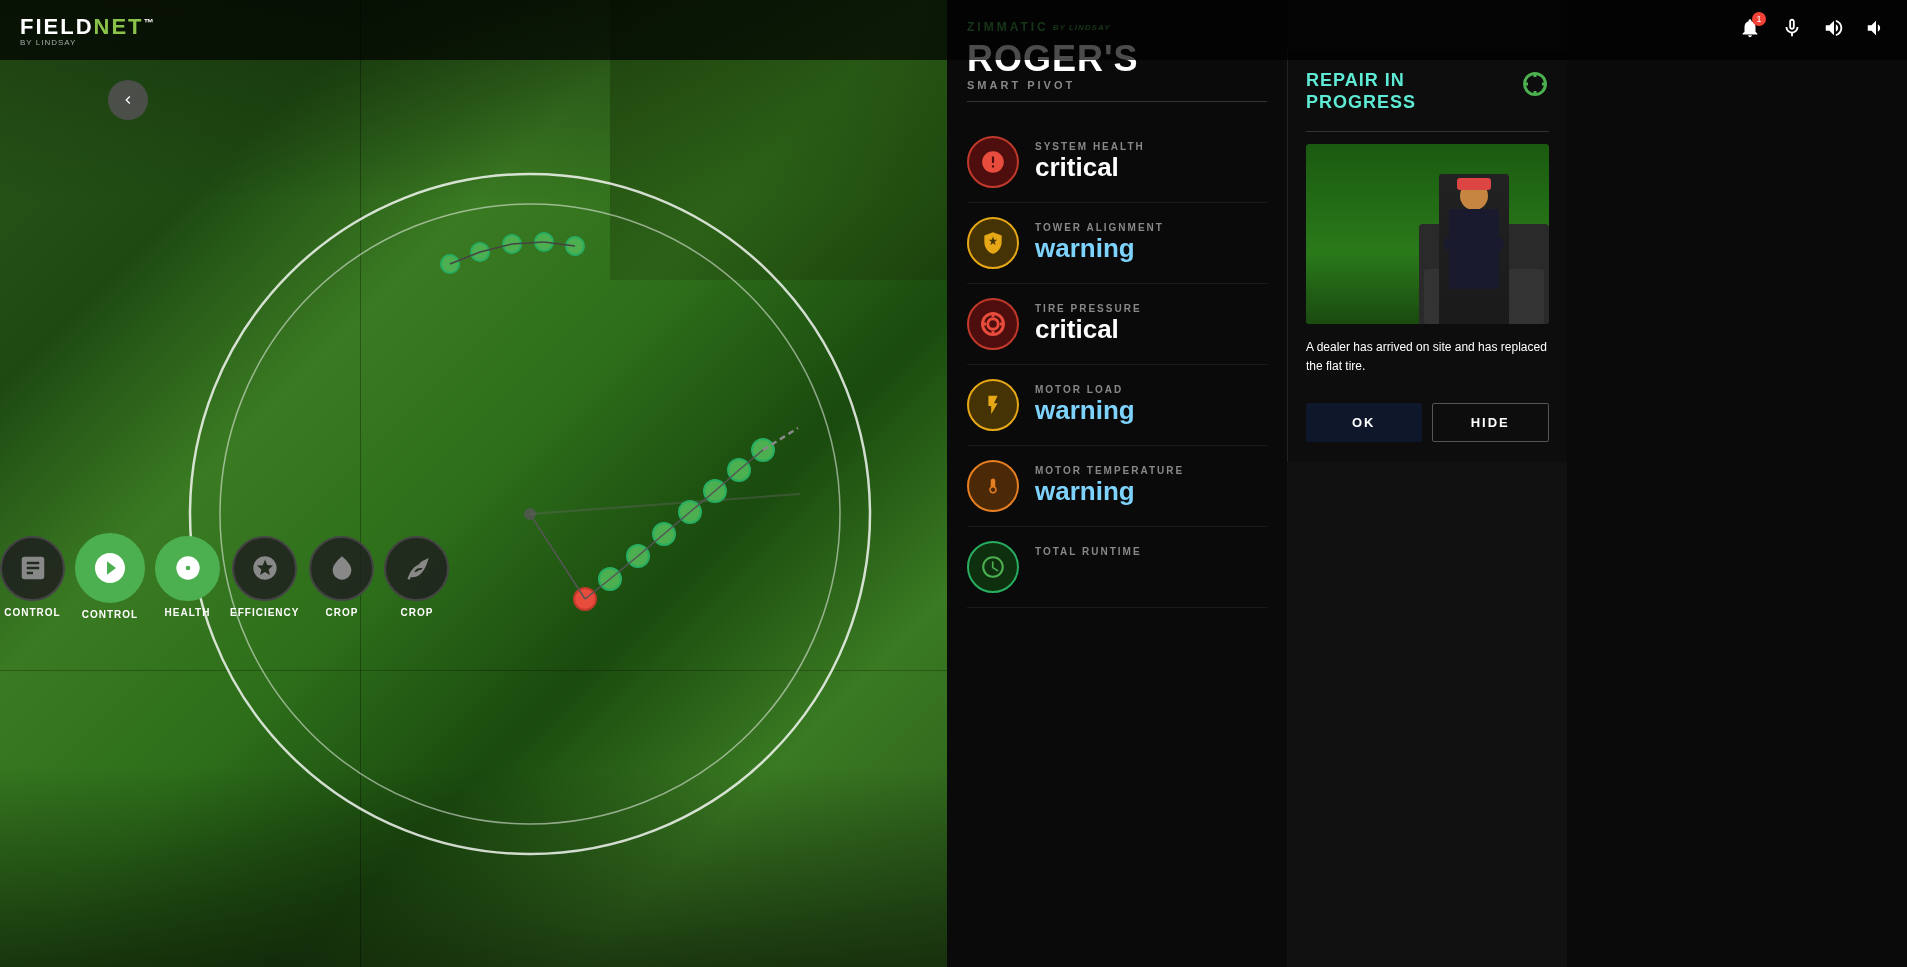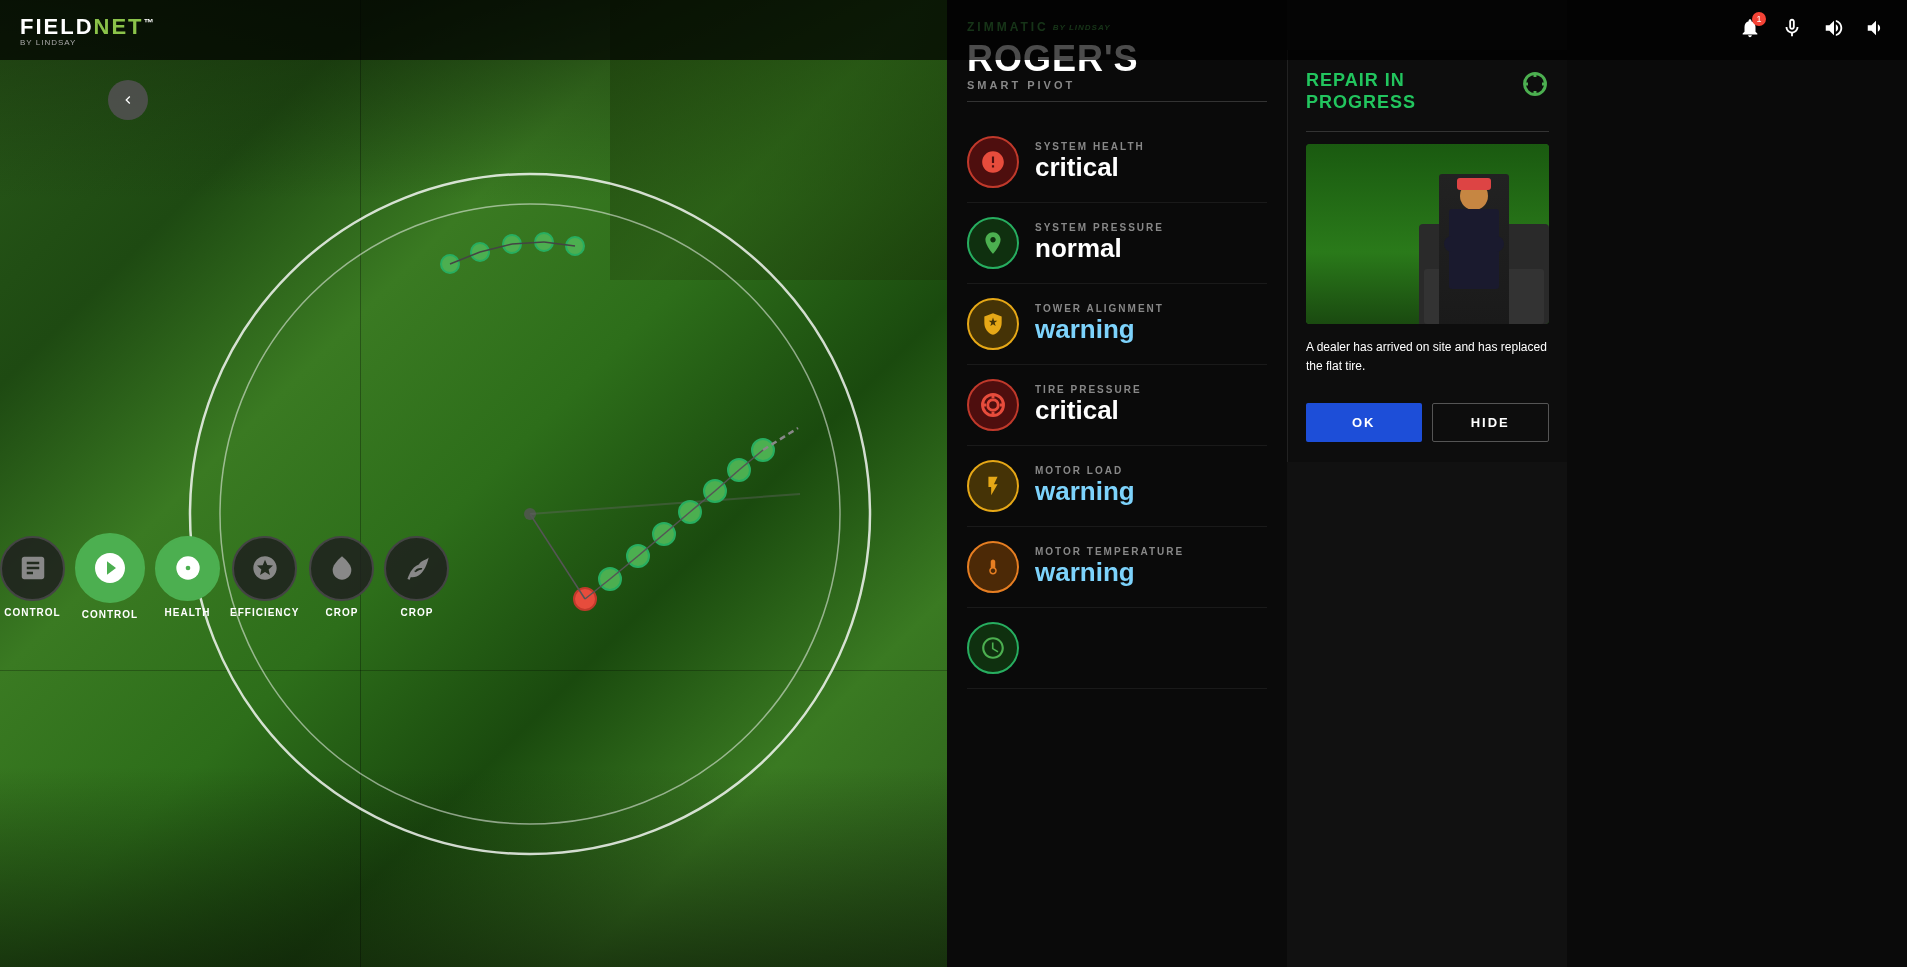--- a/index.html
+++ b/index.html
@@ -552,33 +552,20 @@
               <path d="M12 2C6.48 2 2 6.48 2 12s4.48 10 10 10 10-4.48 10-10S17.52 2 12 2zm1 15h-2v-2h2v2zm0-4h-2V7h2v6z"></path>
             </svg>
         </div>
       </div>
       <div class="status-text-wrap">
         <div class="status-label">SYSTEM HEALTH</div>
         <div class="status-value critical" style="font-size:26px;font-weight:900;">critical</div>
       </div>
     </div>
 
-    <div class="status-item">
-      <div class="status-icon-wrap">
-        <div style="width:52px;height:52px;border-radius:50%;background:rgba(30,140,30,0.3);border:2px solid #27ae60;display:flex;align-items:center;justify-content:center;">
-          <svg width="26" height="26" viewBox="0 0 24 24" fill="#4CAF50">
-              <path d="M12 2C8.13 2 5 5.13 5 9c0 5.25 7 13 7 13s7-7.75 7-13c0-3.87-3.13-7-7-7zm0 9.5c-1.38 0-2.5-1.12-2.5-2.5s1.12-2.5 2.5-2.5 2.5 1.12 2.5 2.5-1.12 2.5-2.5 2.5z"></path>
-            </svg>
-        </div>
-      </div>
-      <div class="status-text-wrap">
-        <div class="status-label">SYSTEM PRESSURE</div>
-        <div class="status-value normal" style="font-size:26px;font-weight:900;">normal</div>
-      </div>
-    </div>
 
     <div class="status-item">
       <div class="status-icon-wrap">
         <div style="width:52px;height:52px;border-radius:50%;background:rgba(180,130,0,0.35);border:2px solid #e6a817;display:flex;align-items:center;justify-content:center;">
           <svg width="26" height="26" viewBox="0 0 24 24" fill="#e6a817">
               <path d="M12 2L4 5v6.09c0 5.05 3.41 9.76 8 10.91 4.59-1.15 8-5.86 8-10.91V5l-8-3zm0 4l1 3h3l-2.5 1.8.95 3L12 12.3l-2.45 1.5.95-3L8 9h3l1-3z"></path>
             </svg>
         </div>
       </div>
       <div class="status-text-wrap">
@@ -632,26 +619,30 @@
     </div>
 
     <div class="status-item">
       <div class="status-icon-wrap">
         <div style="width:52px;height:52px;border-radius:50%;background:rgba(30,140,30,0.3);border:2px solid #27ae60;display:flex;align-items:center;justify-content:center;">
           <svg width="26" height="26" viewBox="0 0 24 24" fill="#4CAF50">
               <path d="M11.99 2C6.47 2 2 6.48 2 12s4.47 10 9.99 10C17.52 22 22 17.52 22 12S17.52 2 11.99 2zM12 20c-4.42 0-8-3.58-8-8s3.58-8 8-8 8 3.58 8 8-3.58 8-8 8zm.5-13H11v6l5.25 3.15.75-1.23-4.5-2.67V7z"></path>
             </svg>
         </div>
       </div>
+      <div class="status-text-wrap">
+        <div class="status-label">TOTAL RUNTIME</div>
+        <div class="status-value" style="font-size:26px;font-weight:900;">&nbsp;</div>
+      </div>
     </div>
   </div>
 
   <div id="repair-panel" style="width:280px;background:#0d0d0d;padding:20px 18px;border-left:1px solid #222;display:flex;flex-direction:column;margin-top:50px;height:auto;max-height:600px;align-self:flex-start;">
     <div class="repair-header">
-      <div class="repair-title" style="color:#22c55e;font-size:18px;font-weight:900;letter-spacing:1px;line-height:1.2;flex:1;">
+      <div class="repair-title" style="color:#5eead4;font-size:18px;font-weight:900;letter-spacing:1px;line-height:1.2;flex:1;">
         REPAIR IN<br>PROGRESS
       </div>
       <div style="color:#4CAF50;font-size:22px;margin-left:10px;">
         <svg width="28" height="28" viewBox="0 0 24 24" fill="none" stroke="#4CAF50" stroke-width="2.5">
             <circle cx="12" cy="12" r="9"></circle>
             <path d="M12 3v3M12 18v3M3 12h3M18 12h3"></path>
           </svg>
       </div>
     </div>
     <hr class="repair-divider">
@@ -671,19 +662,19 @@
 
         <div style="width:50px;height:80px;background:#1a1a2e;position:absolute;top:35px;border-radius:3px;"></div>
 
         <div style="width:60px;height:16px;background:#1a1a2e;position:absolute;top:62px;border-radius:8px;"></div>
       </div>
     </div>
 
     <p class="repair-description" style="color:#ffffff;font-size:12px;line-height:1.6;margin-bottom:26px;">A dealer has arrived on site and has replaced the flat tire.</p>
 
     <div class="repair-buttons" style="display:flex;gap:10px;">
-      <button class="btn-ok" style="flex:1;background:#1d4ed8;color:white;border:none;padding:11px;font-weight:700;font-size:13px;letter-spacing:2px;cursor:pointer;border-radius:2px;">OK</button>
+      <button class="btn-ok" style="flex:1;background:#0f172a;color:white;border:none;padding:11px;font-weight:700;font-size:13px;letter-spacing:2px;cursor:pointer;border-radius:2px;">OK</button>
       <button class="btn-hide" style="flex:1;background:transparent;color:white;border:1.5px solid #555;padding:11px;font-weight:700;font-size:13px;letter-spacing:2px;cursor:pointer;border-radius:2px;">HIDE</button>
     </div>
   </div>
 
   <div id="extra-panel" style="flex:1;background:#0a0a0a;"></div>
 </div>
 
 </body></html>

